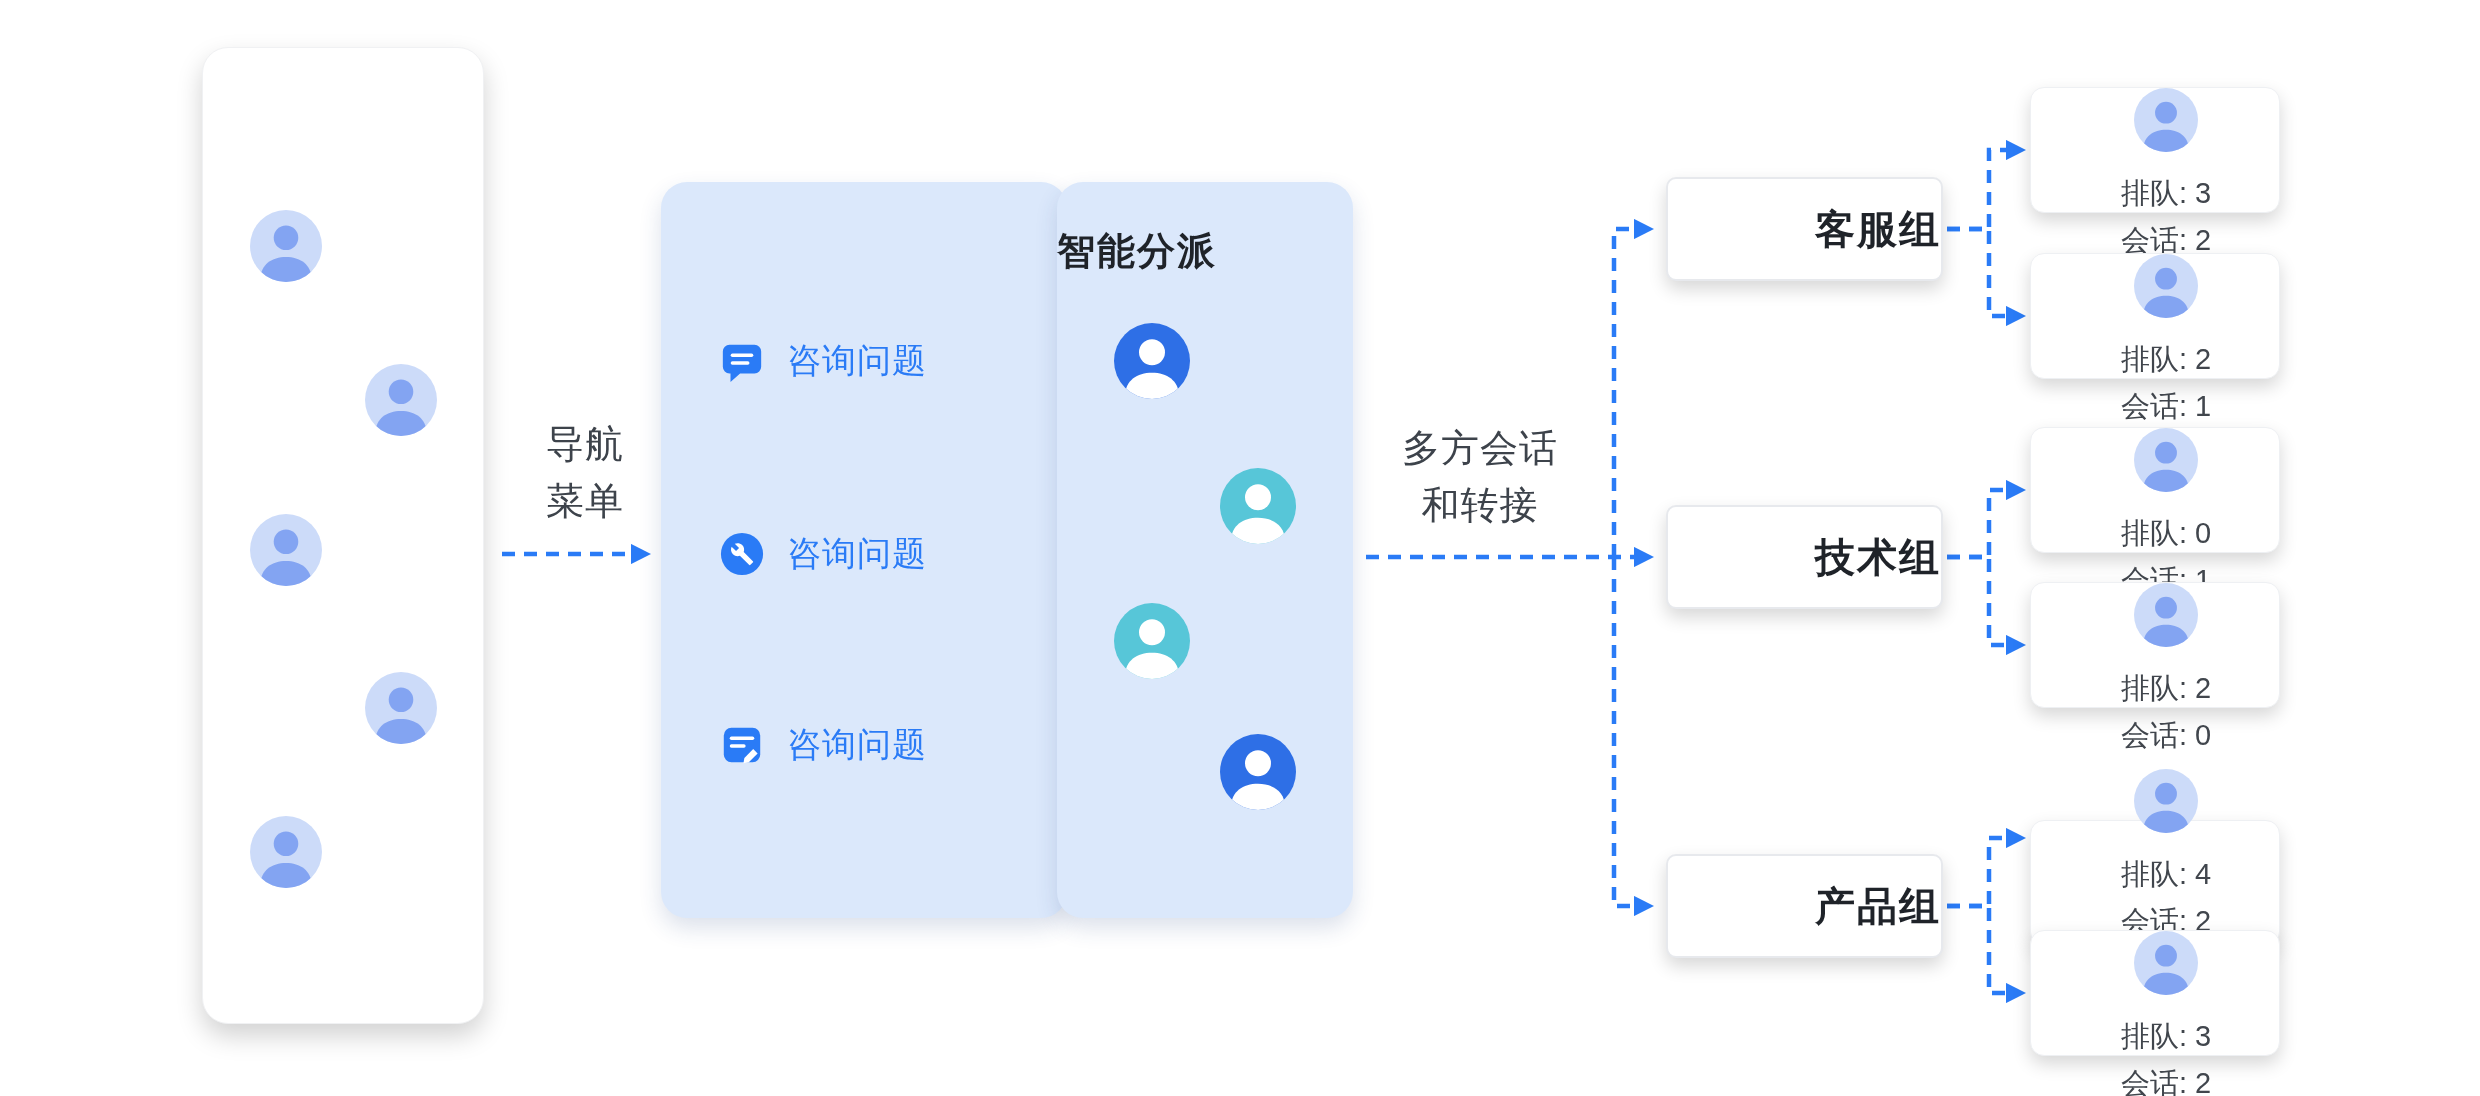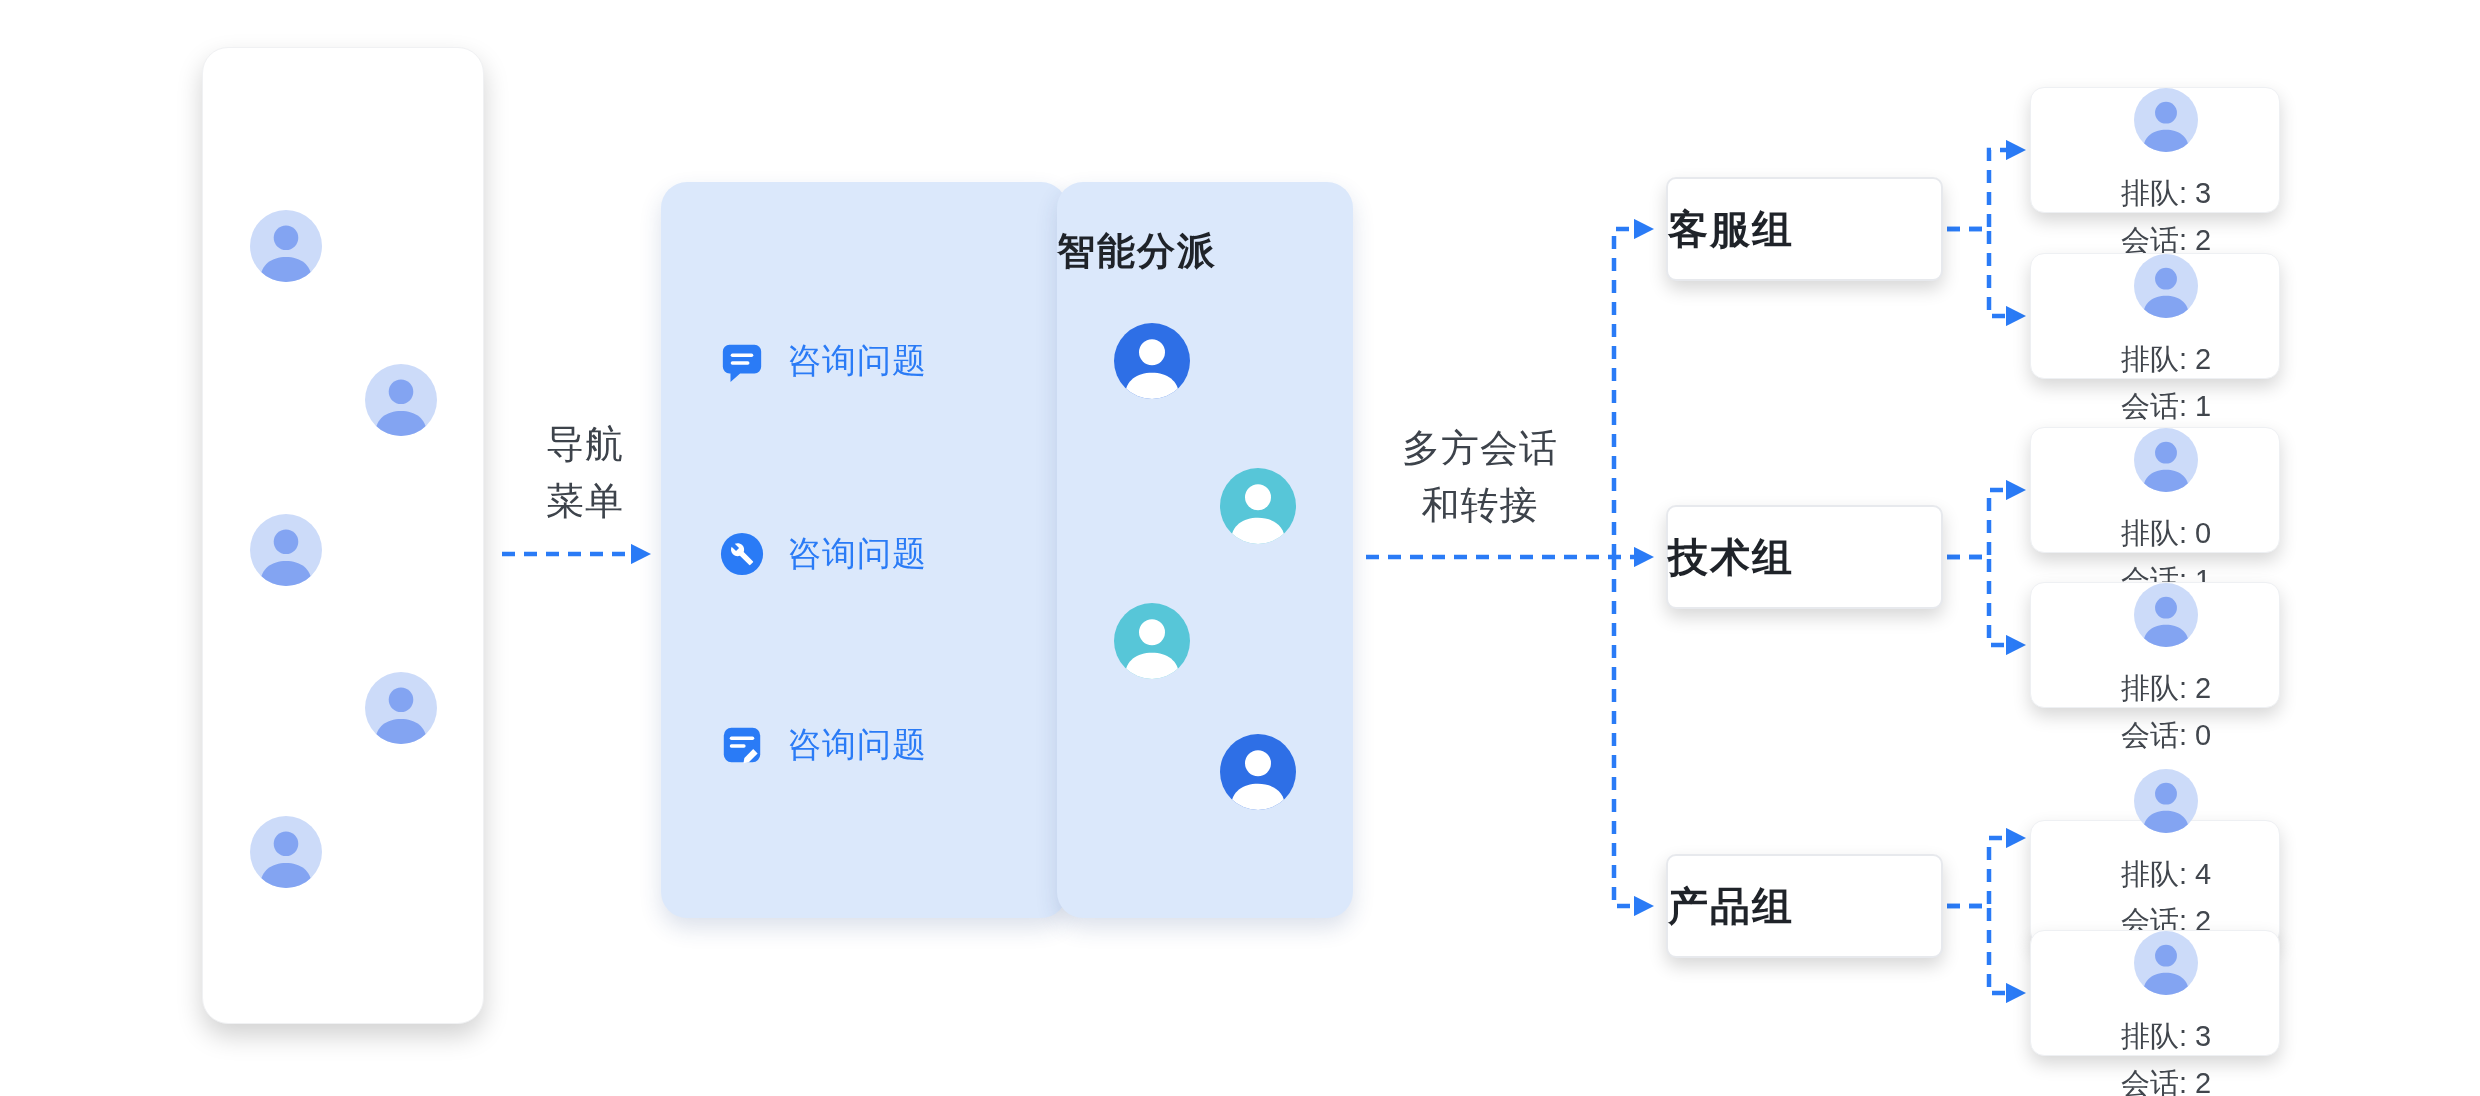--- a/index.html
+++ b/index.html
@@ -55,21 +55,21 @@
     position:absolute;text-align:center;font-size:38px;font-weight:500;
     color:#3d434b;line-height:1.5;letter-spacing:1px;
   }
   .nav-label{left:495px;top:416px;width:180px;}
   .transfer-label{left:1355px;top:420px;width:250px;}
 
   
   .group-box{
     position:absolute;left:1666px;width:277px;height:104px;background:#fff;
     border:2px solid #e7e9ed;border-radius:10px;box-shadow:0 8px 18px rgba(0,0,0,.16);
-    display:flex;align-items:center;justify-content:flex-start;
+    display:flex;align-items:center;justify-content:flex-end;
     font-size:40px;font-weight:600;color:#1f2329;letter-spacing:2px;box-sizing:border-box;
   }
 
   
   .agent-card{
     position:absolute;left:2030px;width:250px;height:126px;background:#fff;
     border:1px solid #eef0f3;border-radius:14px;box-shadow:0 8px 18px rgba(0,0,0,.16);
     display:flex;align-items:center;padding-left:22px;gap:18px;box-sizing:border-box;flex-direction:column;
   }
   .agent-stats{font-size:29px;color:#41464d;line-height:1.62;white-space:nowrap;}

